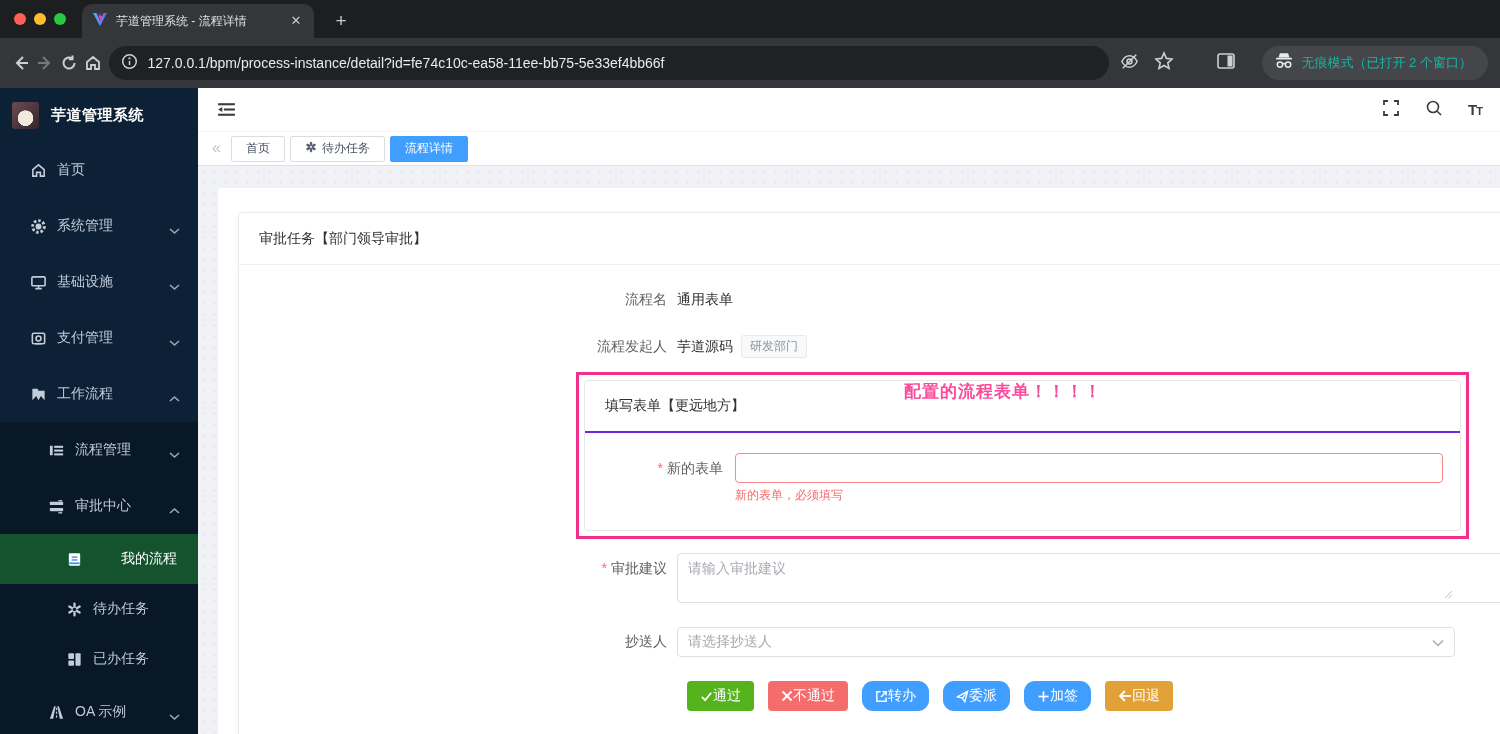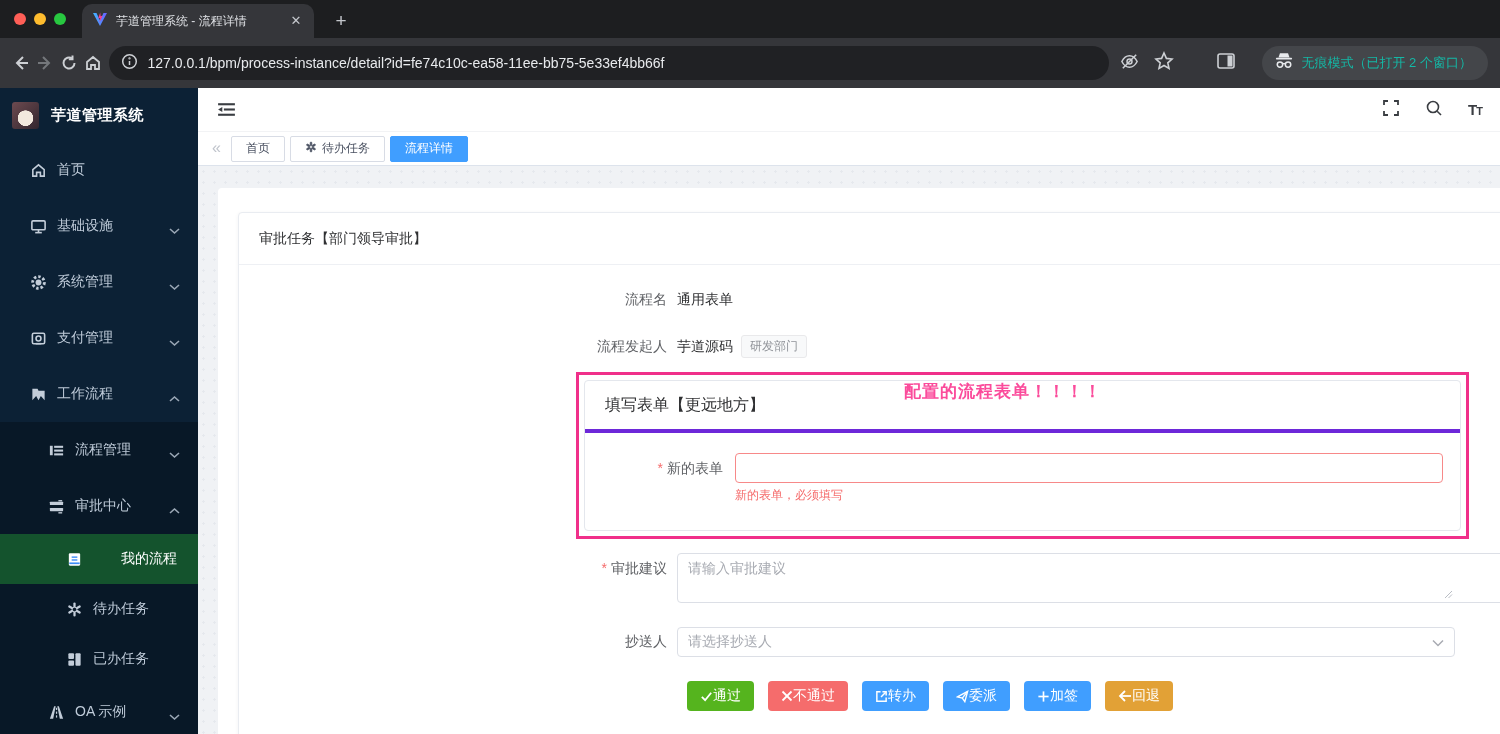--- a/index.html
+++ b/index.html
@@ -67,41 +67,41 @@
 
   .form-row { display:flex; align-items:center; }
   .form-label { flex:0 0 438px; text-align:right; padding-right:10px; font-size:14px; color:#606266; }
   .req { color:#f56c6c; margin-right:4px; }
   .value { font-size:14px; color:#303133; font-weight:500; }
   .tag { display:inline-block; margin-left:8px; font-size:12px; font-weight:normal; color:#909399; background:#f8f9fa; border:1px solid #e9e9eb; border-radius:3px; padding:2px 8px; vertical-align:1px; }
 
   .pink-box { margin:14px 0 14px 337px; width:893px; border:3px solid #f0308a; background:#fff; position:relative; }
   .annotation { position:absolute; top:5px; left:325px; font-size:17px; font-weight:bold; color:#fb4b9b; letter-spacing:1px; }
   .inner-card { margin:5px; border:1px solid #e4e7ed; border-radius:4px; background:#fff; }
-  .inner-header { height:52px; border-bottom:4px solid #6d28d9; display:flex; align-items:center; padding:0 20px; font-size:16px; color:#303133; }
+  .inner-header { height:52px; border-bottom:2px solid #6d28d9; display:flex; align-items:center; padding:0 20px; font-size:14px; color:#303133; }
   .inner-body { padding:20px 20px 26px; }
   .inner-row { display:flex; align-items:flex-start; }
   .inner-label { flex:0 0 130px; text-align:right; padding-right:12px; font-size:14px; color:#606266; line-height:30px; }
   .err-input { width:708px; height:30px; border:1px solid #f78989; border-radius:4px; background:#fff; outline:none; padding:0 10px; font-size:14px; }
   .err-msg { margin-top:4px; font-size:12px; color:#f56c6c; }
 
   .approve-row { margin-top:2px; align-items:flex-start; }
   .approve-row .form-label { line-height:30px; }
   .ta-wrap { position:relative; width:778px; }
   textarea.approve { width:870px; height:50px; border:1px solid #dcdfe6; border-radius:4px; resize:none; padding:6px 10px; font-size:14px; font-family:inherit; color:#303133; outline:none; }
   textarea.approve::placeholder, .err-input::placeholder { color:#a8abb2; }
   .ta-corner { position:absolute; right:2px; bottom:4px; }
   .cc-row { margin-top:20px; }
   .select { width:778px; height:30px; border:1px solid #dcdfe6; border-radius:4px; display:flex; align-items:center; padding:0 10px; background:#fff; cursor:pointer; }
   .select .ph { flex:1; font-size:14px; color:#a8abb2; }
 
   .btn-row { margin:24px 0 0 448px; display:flex; gap:14px; }
   .btn { height:30px; border:none; border-radius:4px; color:#fff; font-size:14px; display:flex; align-items:center; padding:0 13px; cursor:pointer; font-family:inherit; }
   .btn svg { stroke:#fff; }
-  .btn-success{background:#55b41e;} .btn-danger{background:#f56c6c;} .btn-primary{background:#409eff;} .btn-warning{background:#e2a136;}
+  .btn-success{background:#55b41e;} .btn-danger{background:#f56c6c;} .btn-primary{background:#409eff;border-radius:11px;} .btn-warning{background:#e2a136;}
 </style>
 </head>
 <body>
 
 <div>
   <div class="tabstrip">
     <div class="traffic">
       <span class="t-red"></span>
       <span class="t-yellow"></span>
       <span class="t-green"></span>
@@ -204,40 +204,40 @@
     <span class="mi">
       <svg width="17" height="17" viewBox="0 0 18 18" stroke-width="1.7">
           <path d="M3 8 L9 3 L15 8 V15 H11 V11 H7 V15 H3 Z"></path>
         </svg>
     </span>
     <span>首页</span>
   </div>
 
   <div class="menu-item">
     <span class="mi">
+      <svg width="17" height="17" viewBox="0 0 18 18">
+          <circle cx="9" cy="9" r="6.2" fill="none" stroke-width="3" stroke-dasharray="2.6 2.1"></circle>
+          <circle cx="9" cy="9" r="3.1" class="filled"></circle>
+        </svg>
+    </span>
+    <span>系统管理</span>
+    <span class="chev"><svg width="11" height="8" viewBox="0 0 11 8" fill="none" stroke-width="1.6">
+          <polyline points="1,2 5.5,6 10,2"></polyline>
+        </svg></span>
+  </div>
+
+  <div class="menu-item">
+    <span class="mi">
       <svg width="17" height="17" viewBox="0 0 18 18" stroke-width="1.7">
           <rect x="2" y="3" width="14" height="9.5" rx="1.2"></rect>
           <line x1="9" y1="12.5" x2="9" y2="15.5"></line>
           <line x1="5.5" y1="15.5" x2="12.5" y2="15.5"></line>
         </svg>
     </span>
     <span>基础设施</span>
-    <span class="chev"><svg width="11" height="8" viewBox="0 0 11 8" fill="none" stroke-width="1.6">
-          <polyline points="1,2 5.5,6 10,2"></polyline>
-        </svg></span>
-  </div>
-
-  <div class="menu-item">
-    <span class="mi">
-      <svg width="17" height="17" viewBox="0 0 18 18">
-          <circle cx="9" cy="9" r="6.2" fill="none" stroke-width="3" stroke-dasharray="2.6 2.1"></circle>
-          <circle cx="9" cy="9" r="3.1" class="filled"></circle>
-        </svg>
-    </span>
-    <span>系统管理</span>
     <span class="chev"><svg width="11" height="8" viewBox="0 0 11 8" fill="none" stroke-width="1.6">
           <polyline points="1,2 5.5,6 10,2"></polyline>
         </svg></span>
   </div>
 
   <div class="menu-item">
     <span class="mi">
       <svg width="17" height="17" viewBox="0 0 18 18" stroke-width="1.7">
           <rect x="2.5" y="3.5" width="13" height="11" rx="1.5"></rect>
           <circle cx="9" cy="9" r="2.6"></circle>

